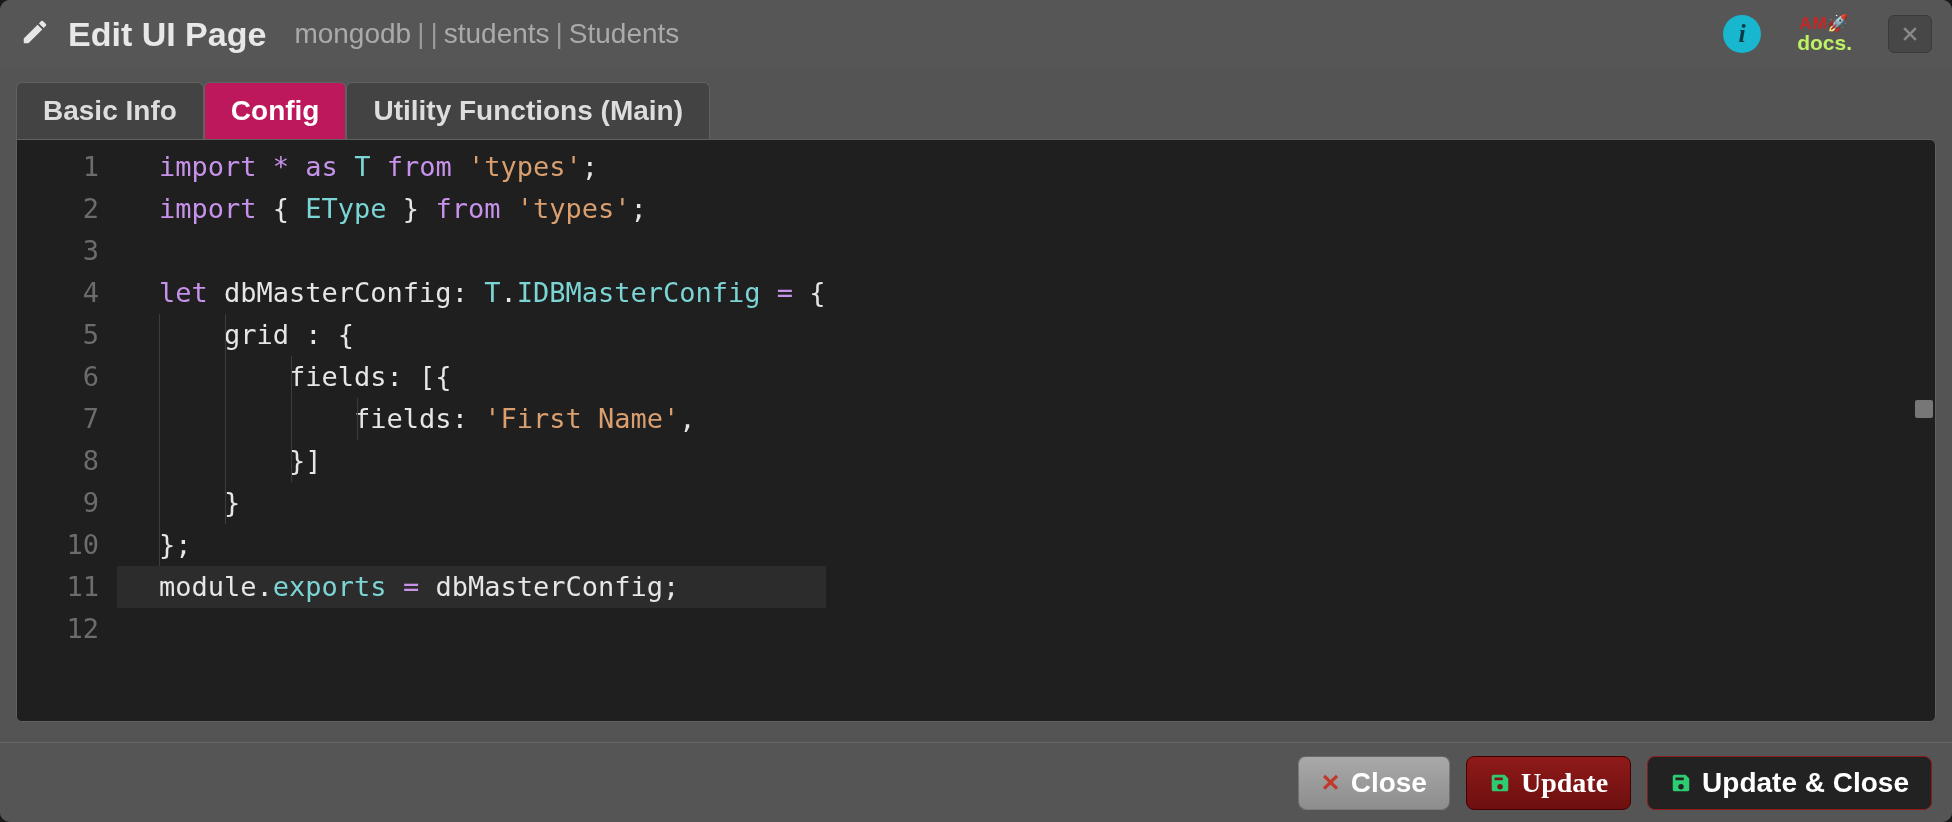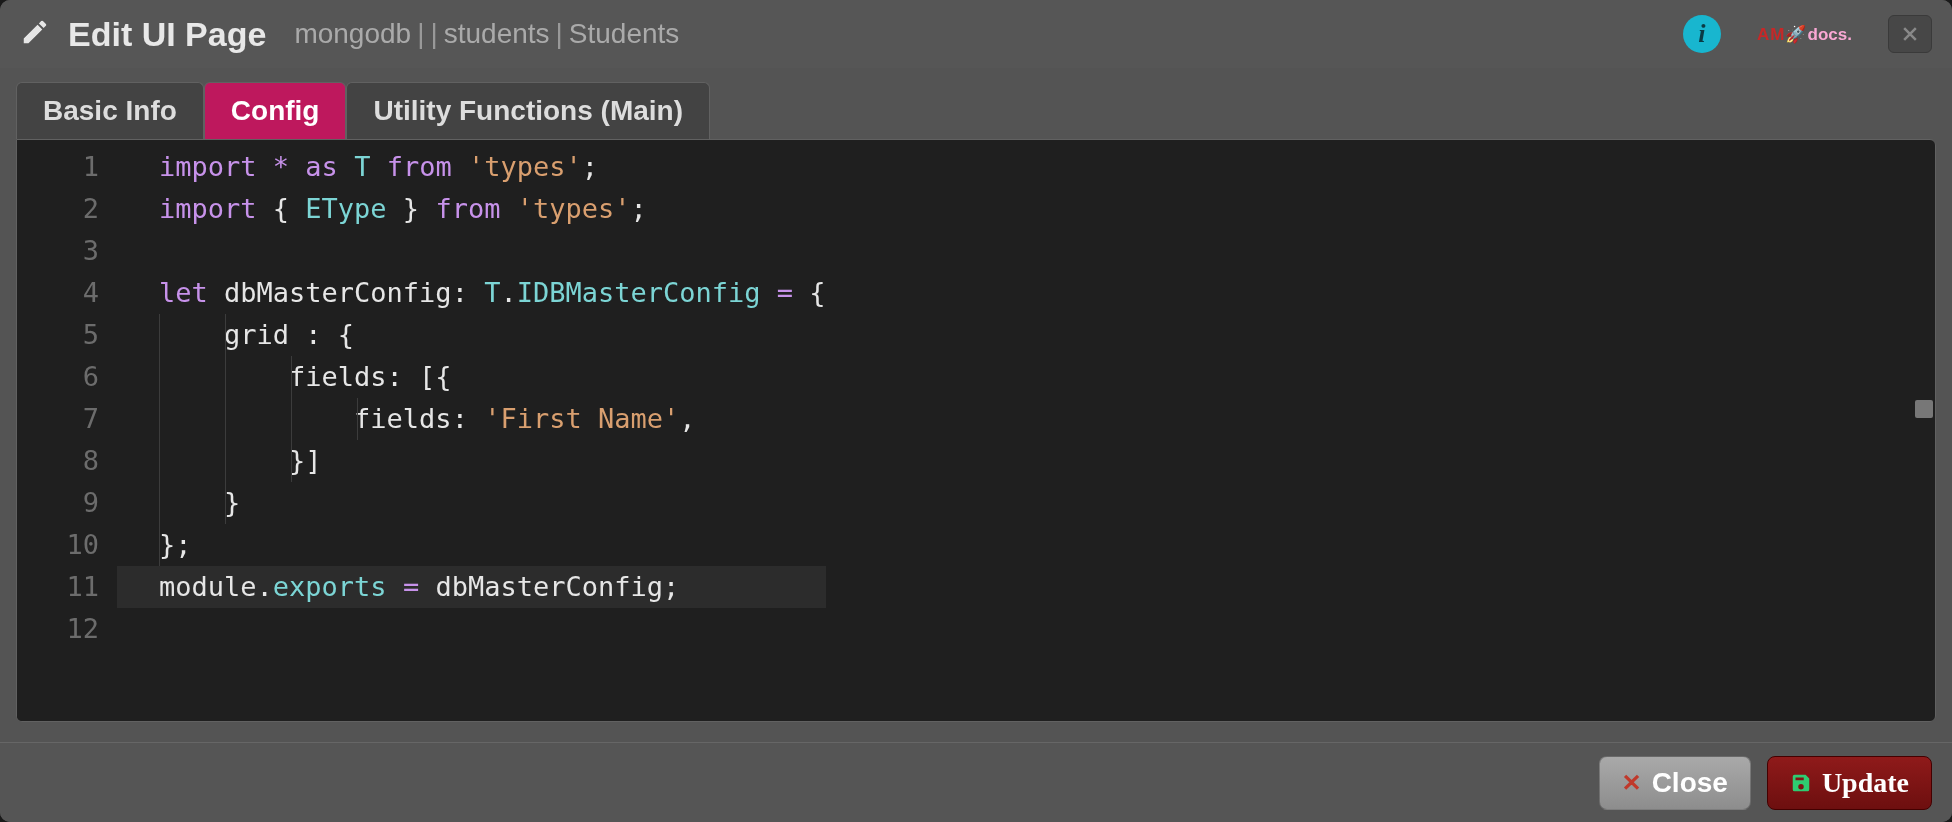--- a/index.html
+++ b/index.html
@@ -56,27 +56,27 @@
     color: #0a3b45;
     font-weight: 900;
     font-size: 26px;
     font-family: Georgia, serif;
     font-style: italic;
     cursor: pointer;
   }
   .docs-badge {
     margin-left: 18px;
     display: flex;
-    flex-direction: row;
+    flex-direction: column;
     align-items: center;
     line-height: 1;
     cursor: pointer;
   }
   .docs-badge .top { color: #c62828; font-weight: 900; font-size: 17px; letter-spacing: 1px;}
-  .docs-badge .bot { color: #f9a8d4; font-weight: 800; font-size: 17px; }
+  .docs-badge .bot { color: #bef264; font-weight: 800; font-size: 21px; }
   .close-x {
     margin-left: 18px;
     width: 44px; height: 38px;
     background: #474747;
     border: 1px solid #3a3a3a;
     border-radius: 6px;
     display:flex;align-items:center;justify-content:center;
     cursor:pointer;
   }
   .close-x svg { width:20px; height:20px; stroke:#888; stroke-width:3; }
@@ -297,15 +297,23 @@
       <span>Close</span>
     </div>
     <div class="btn btn-red">
       <span class="save-ic">
         <svg viewBox="0 0 24 24">
             <path fill="#2ecc71" d="M17 3H5a2 2 0 0 0-2 2v14a2 2 0 0 0 2 2h14a2 2 0 0 0 2-2V7l-4-4zM12 19a3 3 0 1 1 0-6 3 3 0 0 1 0 6zm3-10H6V6h9v3z"></path>
           </svg>
       </span>
       <span>Update</span>
     </div>
+    <div class="btn btn-dark">
+      <span class="save-ic">
+        <svg viewBox="0 0 24 24">
+            <path fill="#2ecc71" d="M17 3H5a2 2 0 0 0-2 2v14a2 2 0 0 0 2 2h14a2 2 0 0 0 2-2V7l-4-4zM12 19a3 3 0 1 1 0-6 3 3 0 0 1 0 6zm3-10H6V6h9v3z"></path>
+          </svg>
+      </span>
+      <span>Update &amp; Close</span>
+    </div>
   </div>
 
 </div>
 
 </body></html>

